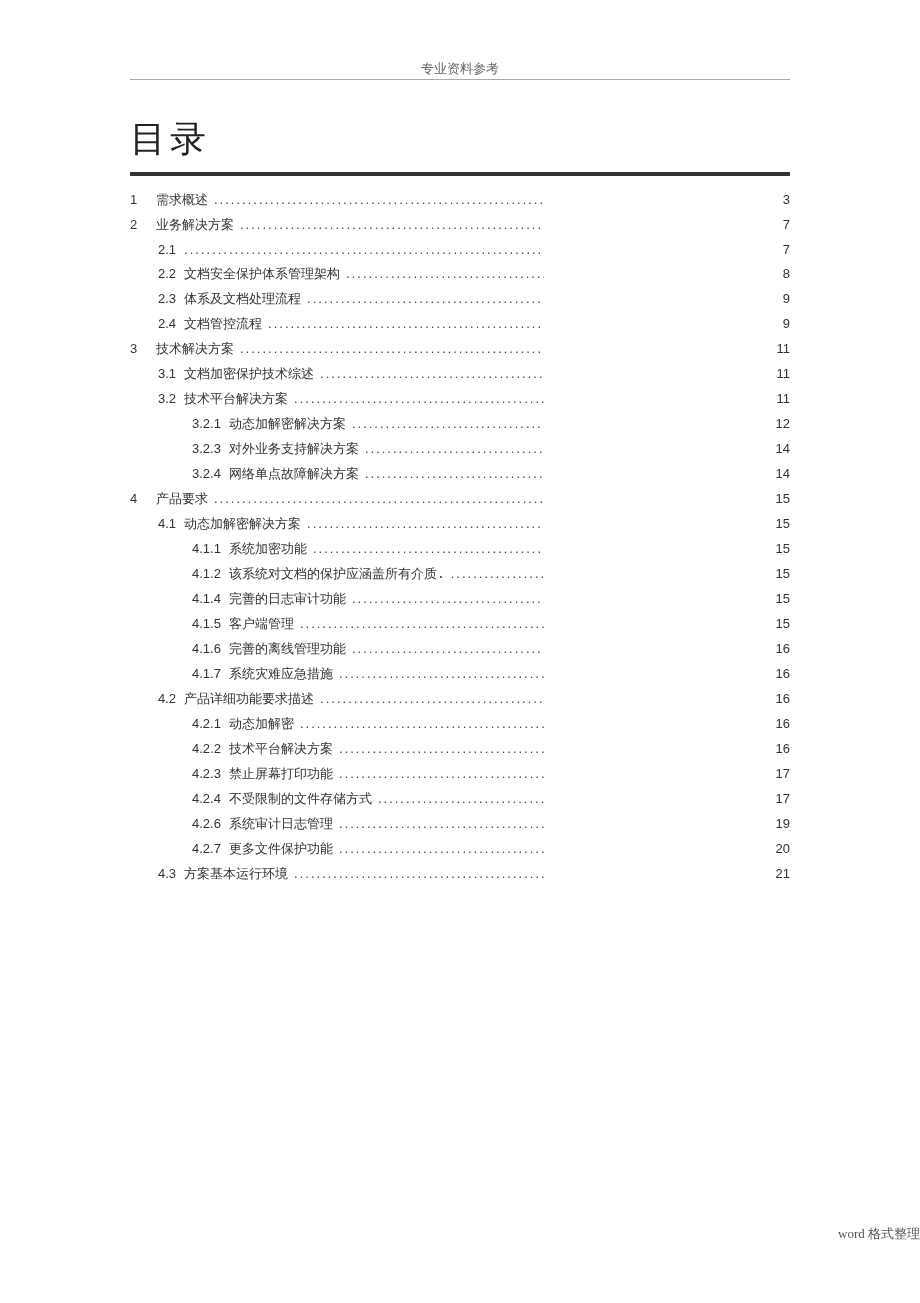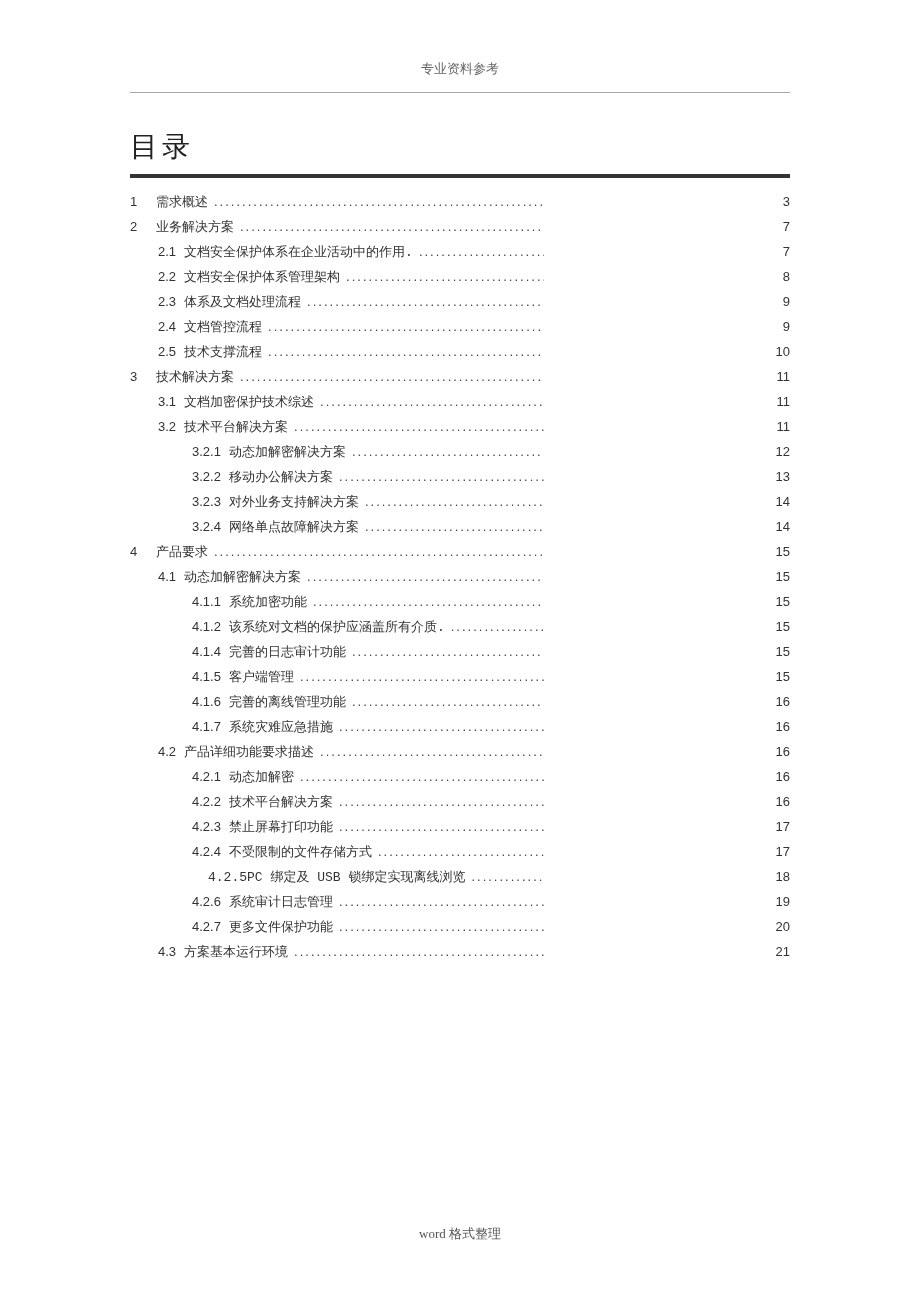--- a/index.html
+++ b/index.html
@@ -12,30 +12,30 @@
     }
     .page {
       padding: 60px 130px 40px 130px;
       min-height: 1303px;
       position: relative;
     }
     .header-note {
       text-align: center;
       font-size: 13px;
       color: #666;
-      margin-bottom: 14px;
+      margin-bottom: 1px;
       font-family: "SimSun", "宋体", serif;
     }
     .header-rule {
       border: none;
       border-top: 1px solid #aaa;
       margin-bottom: 35px;
     }
     .title {
-      font-size: 28px;
+      font-size: 36px;
       font-weight: normal;
       letter-spacing: 4px;
       margin-bottom: 8px;
       font-family: "SimSun", "宋体", serif;
       color: #222;
     }
     .title-rule {
       border: none;
       border-top: 3px solid #333;
       border-bottom: 1px solid #333;
@@ -83,21 +83,21 @@
       text-align: right;
     }
     .indent-1 { padding-left: 0; }
     .indent-2 { padding-left: 28px; justify-content: center; }
     .indent-3 { padding-left: 62px; }
     .footer-note {
       position: absolute;
       bottom: 60px;
       left: 0;
       right: 0;
-      text-align: center;
+      text-align: right;
       font-size: 13px;
       color: #555;
       font-family: "SimSun", "宋体", serif;
     }
   </style>
 </head>
 <body>
 
 <div class="page">
 
@@ -117,21 +117,20 @@
       </div>
       <div class="toc-row indent-1">
         <span class="toc-num l1">2</span>
         <span class="toc-label">业务解决方案</span>
         <span class="toc-leader"></span>
         <span class="toc-gap"></span>
         <span class="toc-page">7</span>
       </div>
       <div class="toc-row indent-2">
         <span class="toc-num">2.1</span>
-        <span class="toc-label">文档安全保护体系在企业活动中的作用.</span>
         <span class="toc-leader"></span>
         <span class="toc-gap"></span>
         <span class="toc-page">7</span>
       </div>
       <div class="toc-row indent-2">
         <span class="toc-num">2.2</span>
         <span class="toc-label">文档安全保护体系管理架构</span>
         <span class="toc-leader"></span>
         <span class="toc-gap"></span>
         <span class="toc-page">8</span>
@@ -142,27 +141,20 @@
         <span class="toc-leader"></span>
         <span class="toc-gap"></span>
         <span class="toc-page">9</span>
       </div>
       <div class="toc-row indent-2">
         <span class="toc-num">2.4</span>
         <span class="toc-label">文档管控流程</span>
         <span class="toc-leader"></span>
         <span class="toc-gap"></span>
         <span class="toc-page">9</span>
-      </div>
-      <div class="toc-row indent-2">
-        <span class="toc-num">2.5</span>
-        <span class="toc-label">技术支撑流程</span>
-        <span class="toc-leader"></span>
-        <span class="toc-gap"></span>
-        <span class="toc-page">10</span>
       </div>
       <div class="toc-row indent-1">
         <span class="toc-num l1">3</span>
         <span class="toc-label">技术解决方案</span>
         <span class="toc-leader"></span>
         <span class="toc-gap"></span>
         <span class="toc-page">11</span>
       </div>
       <div class="toc-row indent-2">
         <span class="toc-num">3.1</span>
@@ -179,27 +171,20 @@
         <span class="toc-page">11</span>
       </div>
       <div class="toc-row indent-3">
         <span class="toc-num">3.2.1</span>
         <span class="toc-label">动态加解密解决方案</span>
         <span class="toc-leader"></span>
         <span class="toc-gap"></span>
         <span class="toc-page">12</span>
       </div>
       <div class="toc-row indent-3">
-        <span class="toc-num">3.2.2</span>
-        <span class="toc-label">移动办公解决方案</span>
-        <span class="toc-leader"></span>
-        <span class="toc-gap"></span>
-        <span class="toc-page">13</span>
-      </div>
-      <div class="toc-row indent-3">
         <span class="toc-num">3.2.3</span>
         <span class="toc-label">对外业务支持解决方案</span>
         <span class="toc-leader"></span>
         <span class="toc-gap"></span>
         <span class="toc-page">14</span>
       </div>
       <div class="toc-row indent-3">
         <span class="toc-num">3.2.4</span>
         <span class="toc-label">网络单点故障解决方案</span>
         <span class="toc-leader"></span>
@@ -291,27 +276,20 @@
         <span class="toc-page">17</span>
       </div>
       <div class="toc-row indent-3">
         <span class="toc-num">4.2.4</span>
         <span class="toc-label">不受限制的文件存储方式</span>
         <span class="toc-leader"></span>
         <span class="toc-gap"></span>
         <span class="toc-page">17</span>
       </div>
       <div class="toc-row indent-3">
-        <span class="toc-num"></span>
-        <span class="toc-label">4.2.5PC 绑定及  USB 锁绑定实现离线浏览</span>
-        <span class="toc-leader"></span>
-        <span class="toc-gap"></span>
-        <span class="toc-page">18</span>
-      </div>
-      <div class="toc-row indent-3">
         <span class="toc-num">4.2.6</span>
         <span class="toc-label">系统审计日志管理</span>
         <span class="toc-leader"></span>
         <span class="toc-gap"></span>
         <span class="toc-page">19</span>
       </div>
       <div class="toc-row indent-3">
         <span class="toc-num">4.2.7</span>
         <span class="toc-label">更多文件保护功能</span>
         <span class="toc-leader"></span>

